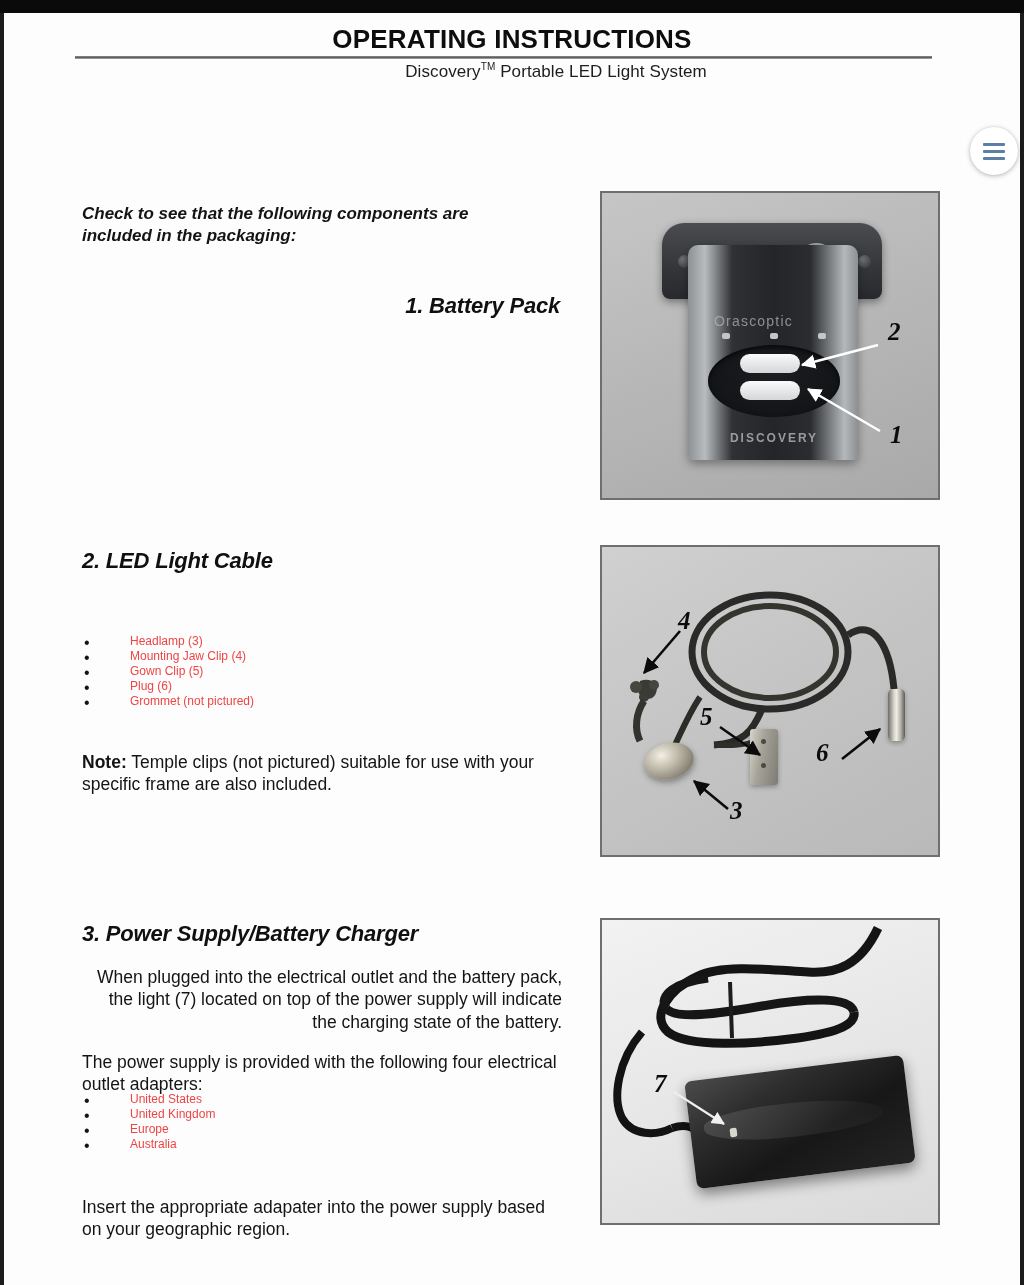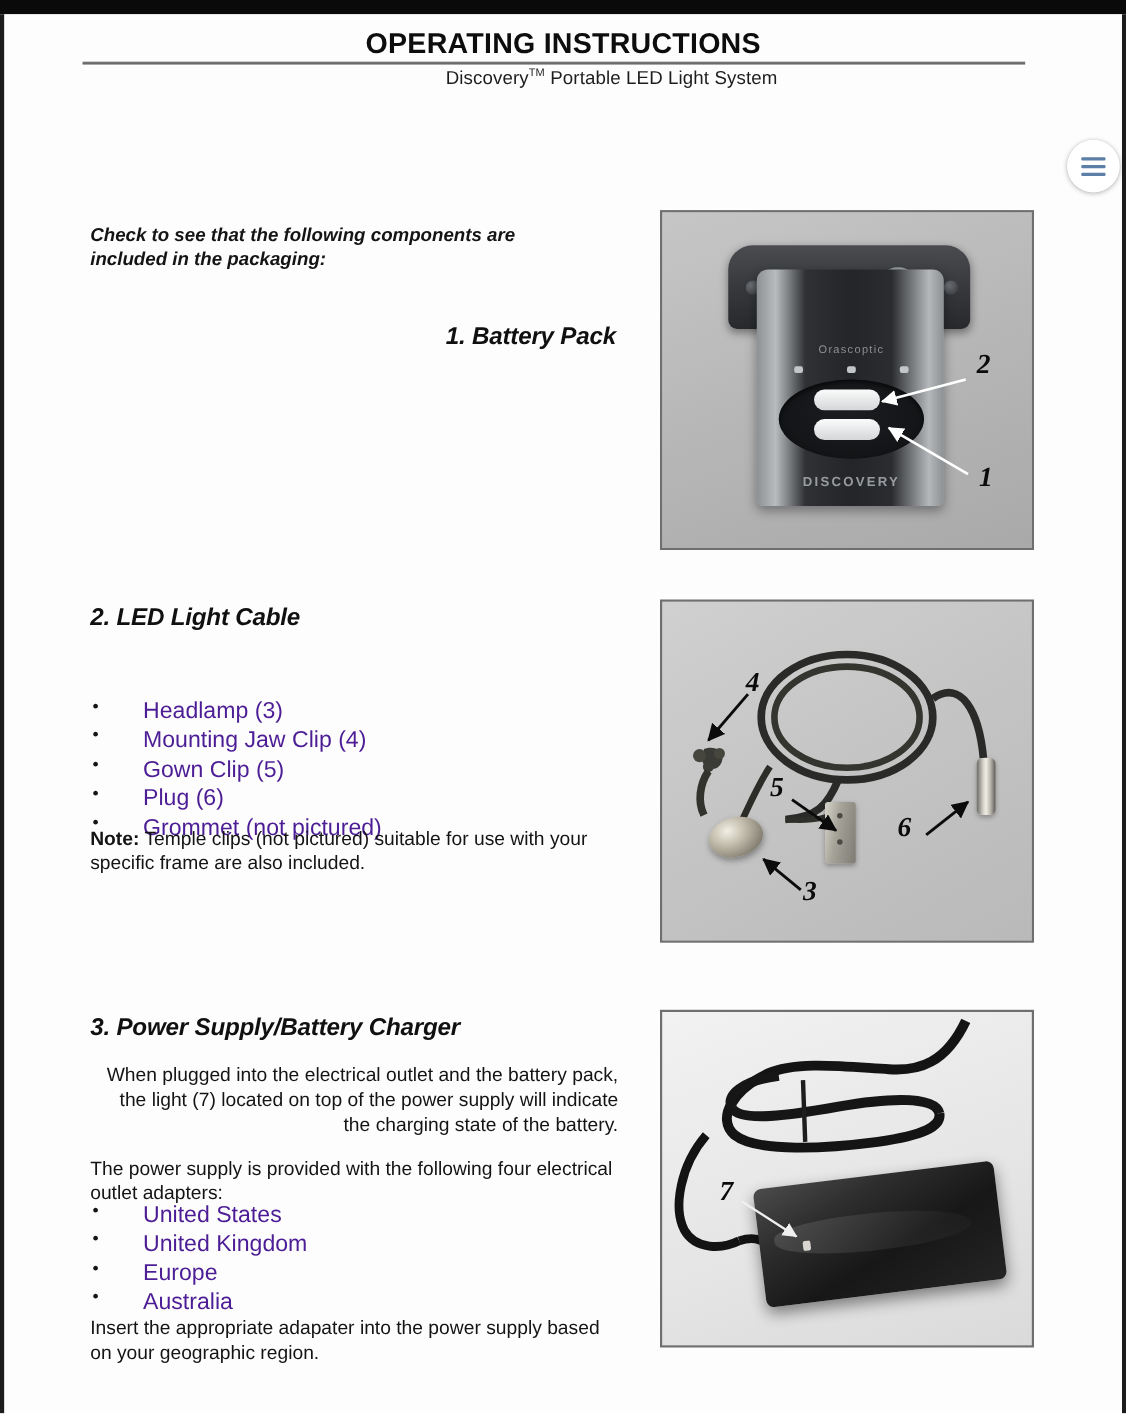--- a/index.html
+++ b/index.html
@@ -166,22 +166,22 @@
   }
   .body-text b { font-weight: bold; }
 
   ul.bullets {
     list-style: none;
     margin: 0;
     padding: 0;
   }
   ul.bullets li {
     position: relative;
-    font-size: 21px;
-    color: #4c1d95;
+    font-size: 12px;
+    color: #ef4444;
     line-height: 1.26;
     padding-left: 48px;
   }
   ul.bullets li::before {
     content: "\2022";
     position: absolute;
     left: 2px;
     top: -1px;
     font-size: 16px;
     color: #141414;
@@ -254,22 +254,21 @@
     left: 196px; top: 50px;
     width: 33px; height: 33px;
     border-radius: 50%;
     background: radial-gradient(circle at 38% 32%, #eceff1 0%, #bfc3c6 40%, #7e8285 72%, #4b4e51 100%);
     border: 2px solid #9aa0a3;
   }
   .bp-brand {
     position: absolute;
     left: 112px; top: 120px;
     width: 120px;
-    text-align: center;
-    font-size: 10px;
+    font-size: 14px;
     letter-spacing: 1.2px;
     color: #aeb2b5;
     opacity: 0.75;
   }
   .bp-dots {
     position: absolute;
     left: 120px; top: 140px;
     width: 104px;
     display: flex;
     justify-content: space-between;

